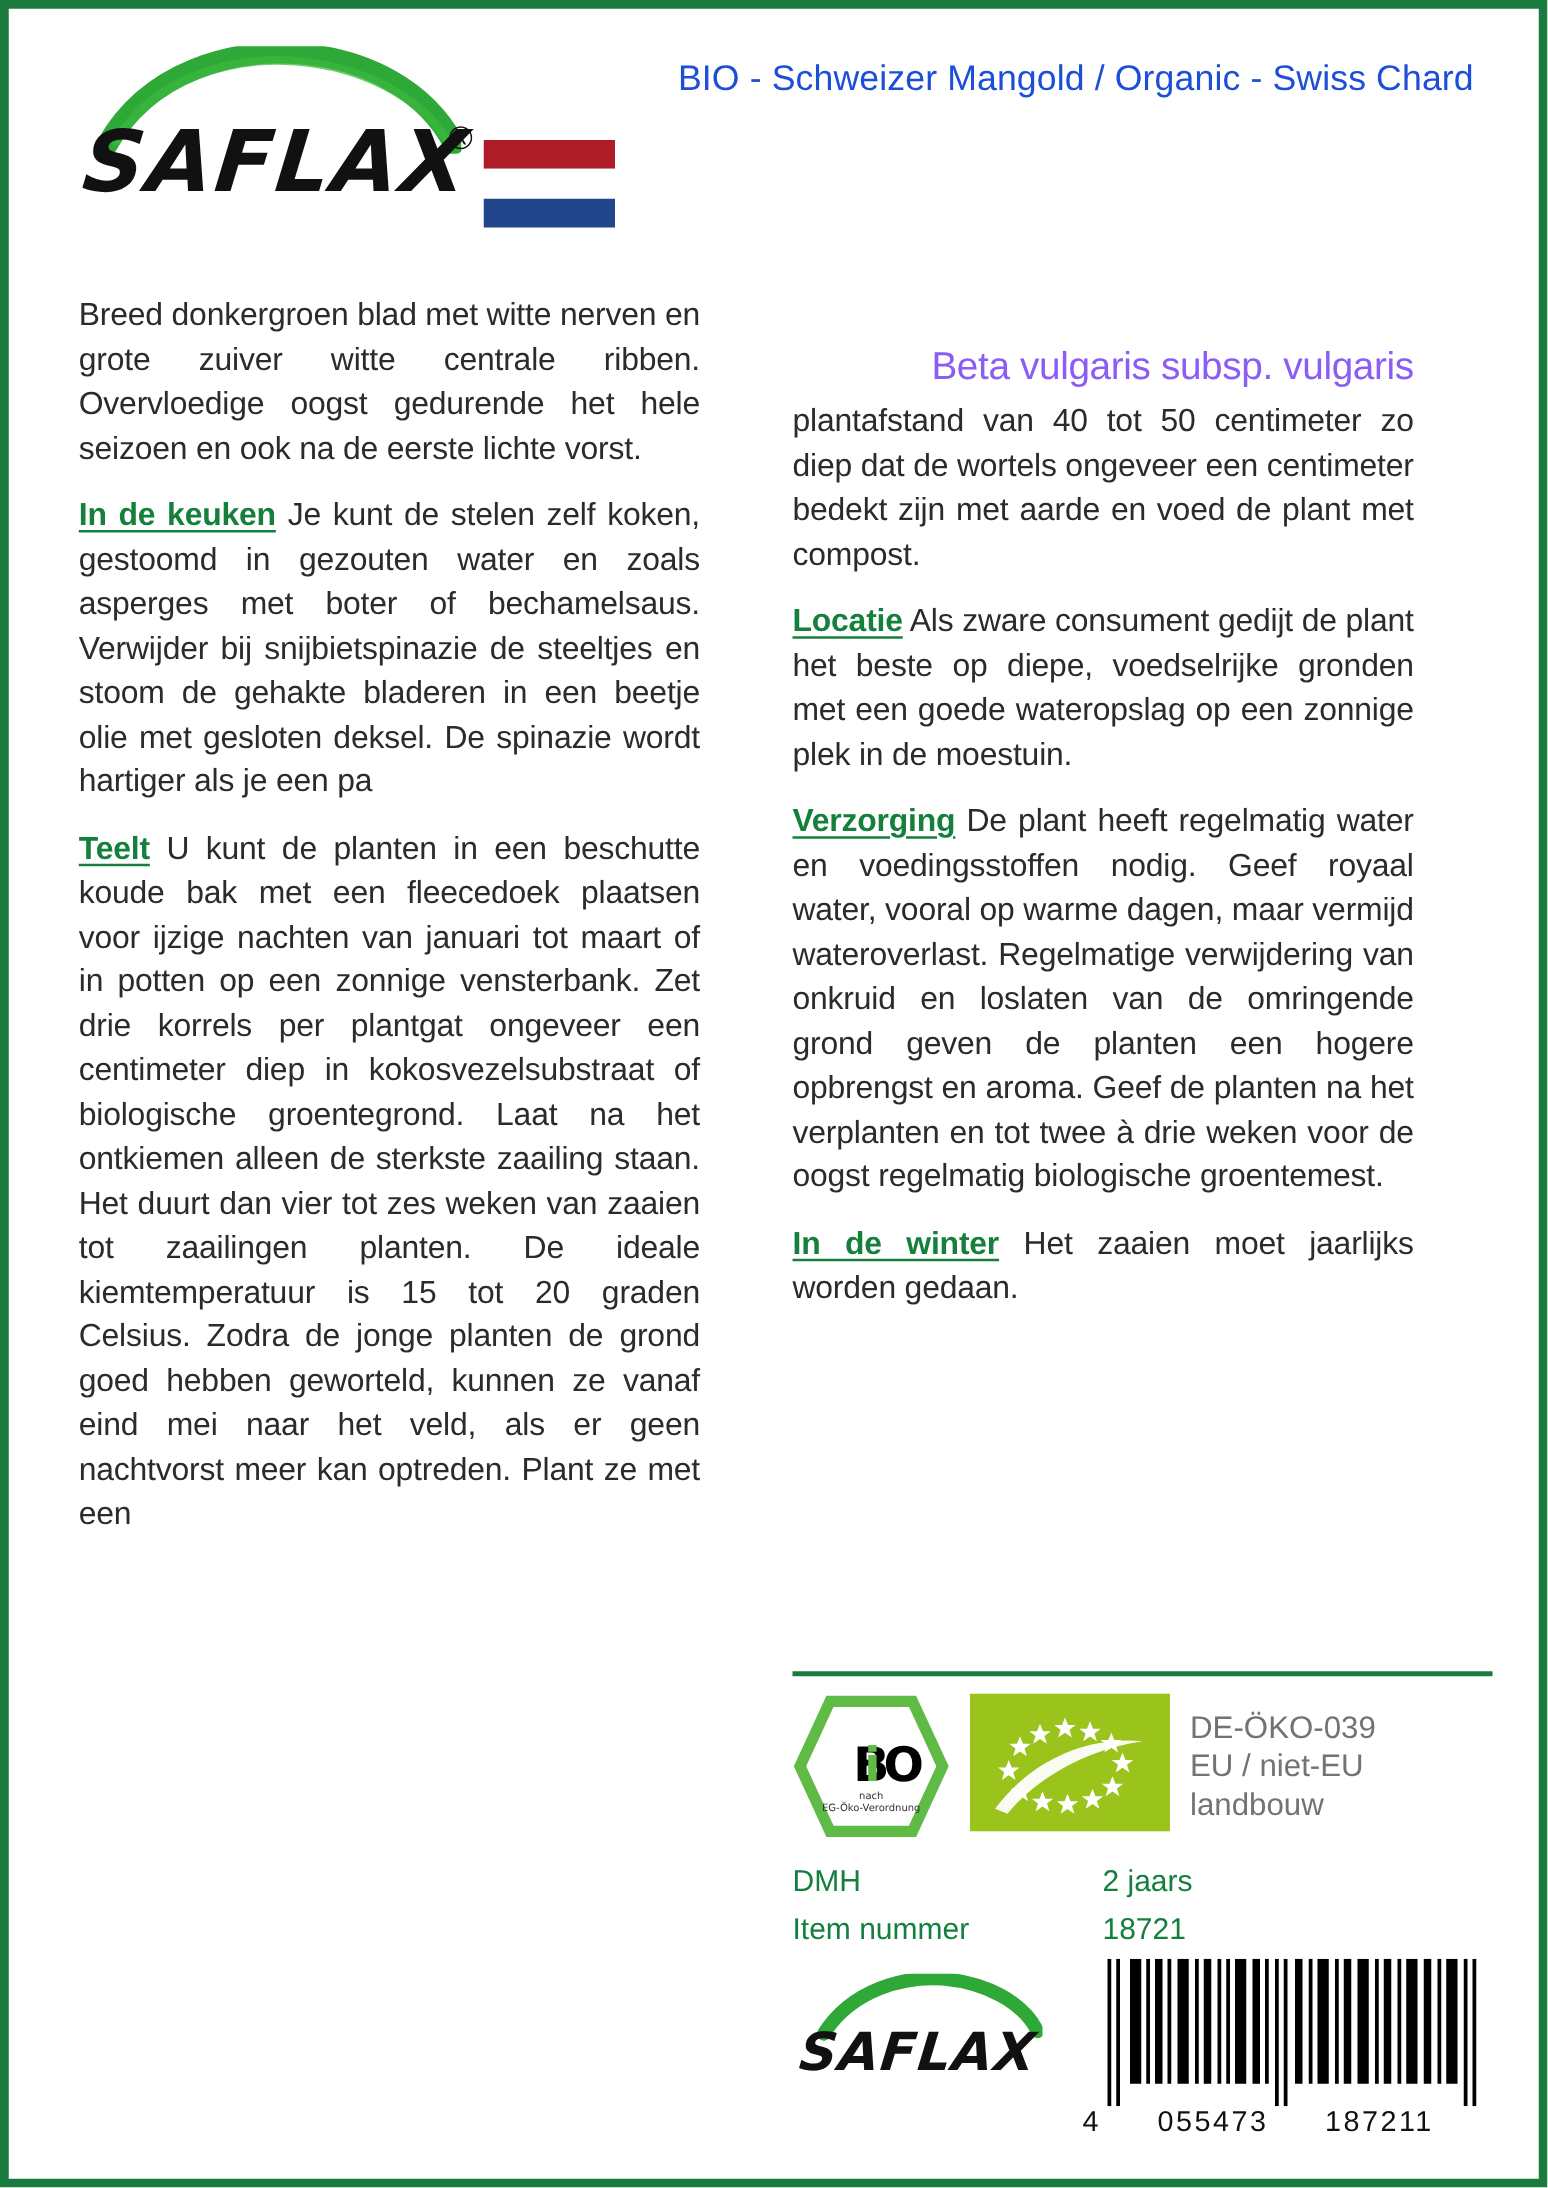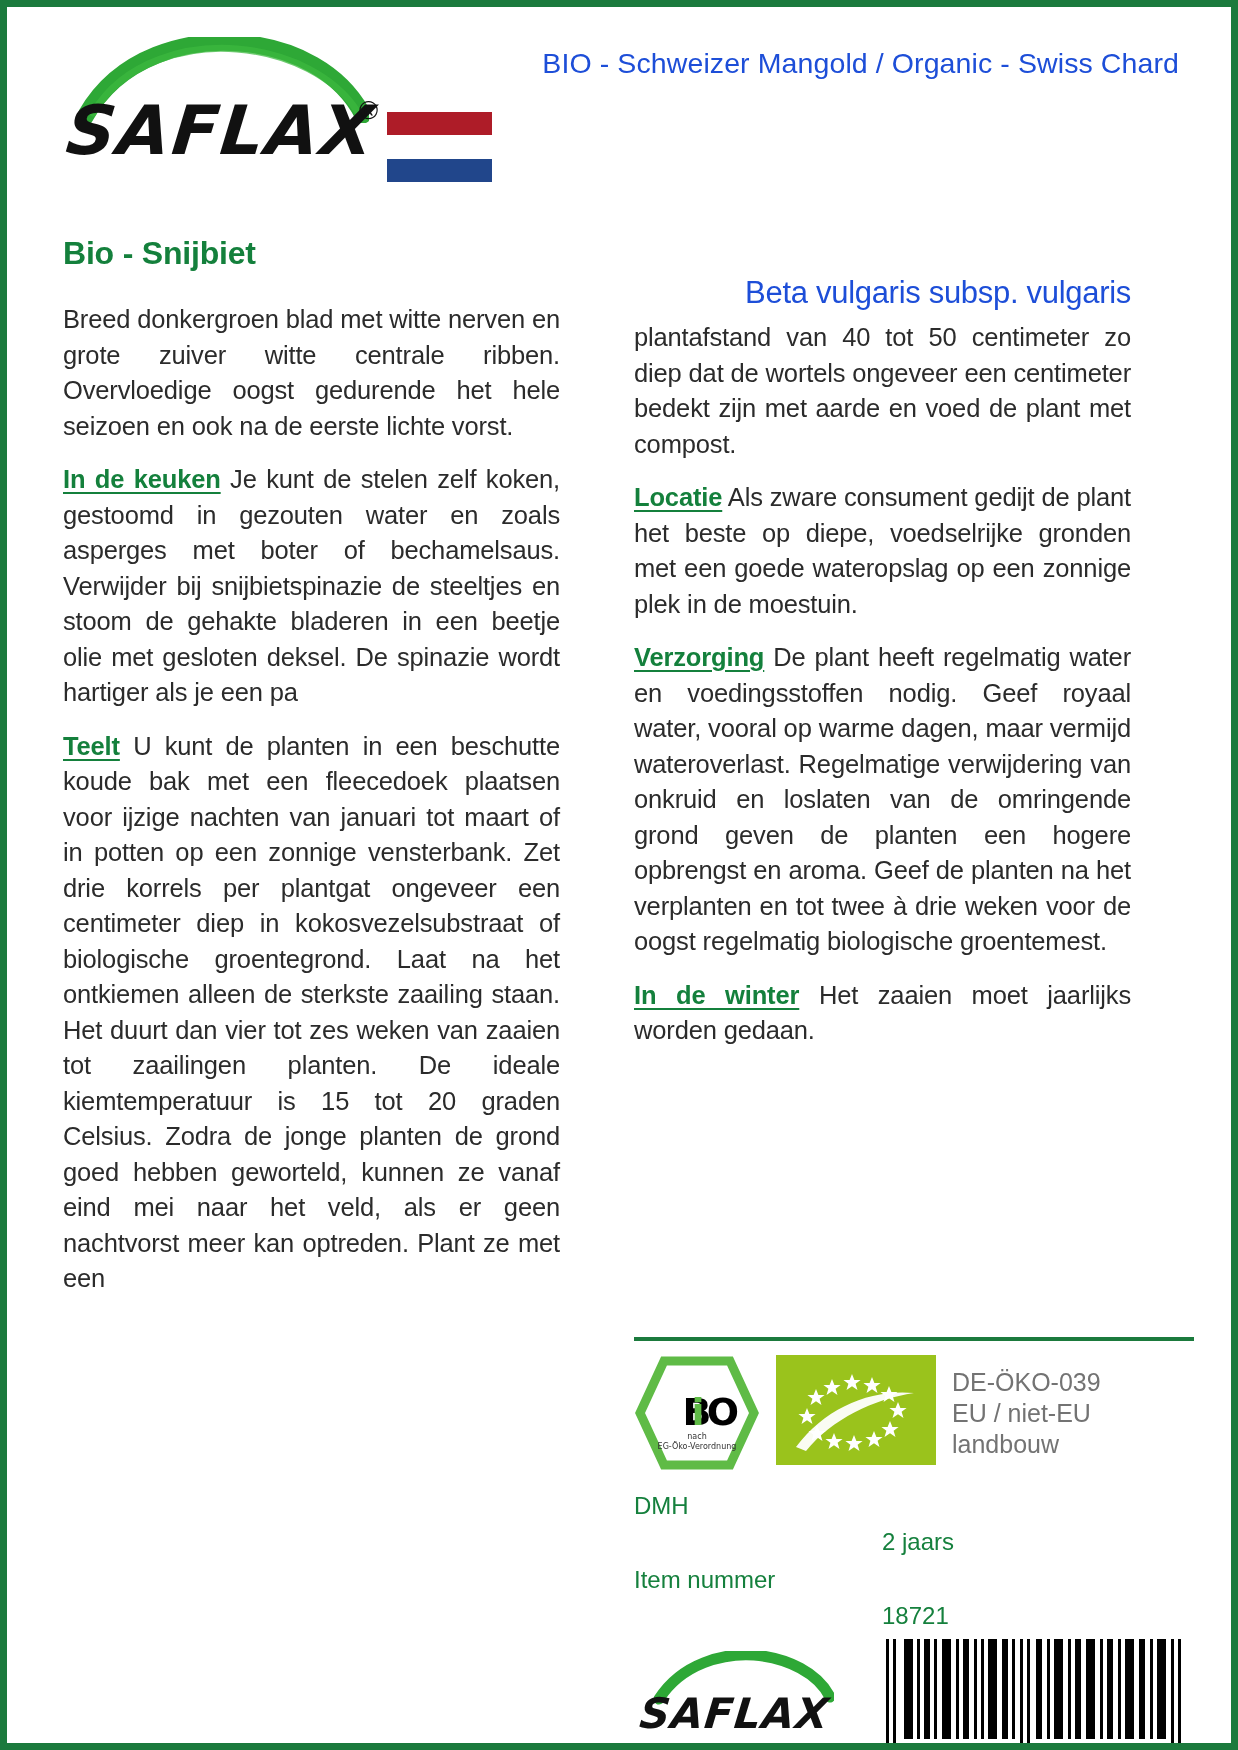--- a/index.html
+++ b/index.html
@@ -104,21 +104,21 @@
 
   .product-title {
     font-size: 32px;
     font-weight: 700;
     color: #14803c;
     margin: 0 0 30px 0;
     letter-spacing: -0.2px;
   }
   .latin-name {
     font-size: 31px;
-    color: #1d4ed8;
+    color: #8b5cf6;
     text-align: right;
     margin: 40px 0 9px 0;
     letter-spacing: -0.3px;
     white-space: nowrap;
   }
 
   p.body-text {
     margin: 0 0 18px 0;
     font-size: 25.5px;
     line-height: 35.5px;
@@ -174,21 +174,21 @@
   }
 
   .meta-table {
     margin-top: 16px;
     font-size: 24px;
     color: #15803d;
     line-height: 38px;
   }
   .meta-row { display: flex; }
   .meta-key { width: 248px; flex: 0 0 auto; }
-  .meta-val { flex: 1 1 auto; margin-top: 36px; }
+  .meta-val { flex: 1 1 auto; }
 
   .footer-bottom {
     margin-top: 10px;
     position: relative;
     height: 150px;
   }
   .foot-logo {
     position: absolute;
     left: 6px;
     top: 6px;
@@ -251,21 +251,20 @@
       <div class="band white"></div>
       <div class="band blue"></div>
     </div>
 
     <div class="header-title">BIO - Schweizer Mangold / Organic - Swiss Chard</div>
   </div>
 
   <div class="columns">
 
     <div class="col col-left">
-      <h1 class="product-title">Bio - Snijbiet</h1>
 
       <p class="body-text">Breed donkergroen blad met witte nerven en grote zuiver witte centrale ribben. Overvloedige oogst gedurende het hele seizoen en ook na de eerste lichte vorst.</p>
 
       <p class="body-text">
         <span class="sec-head">In de keuken</span>
         <span>Je kunt de stelen zelf koken, gestoomd in gezouten water en zoals asperges met boter of bechamelsaus. Verwijder bij snijbietspinazie de steeltjes en stoom de gehakte bladeren in een beetje olie met gesloten deksel. De spinazie wordt hartiger als je een pa</span>
       </p>
 
 
       <p class="body-text">

